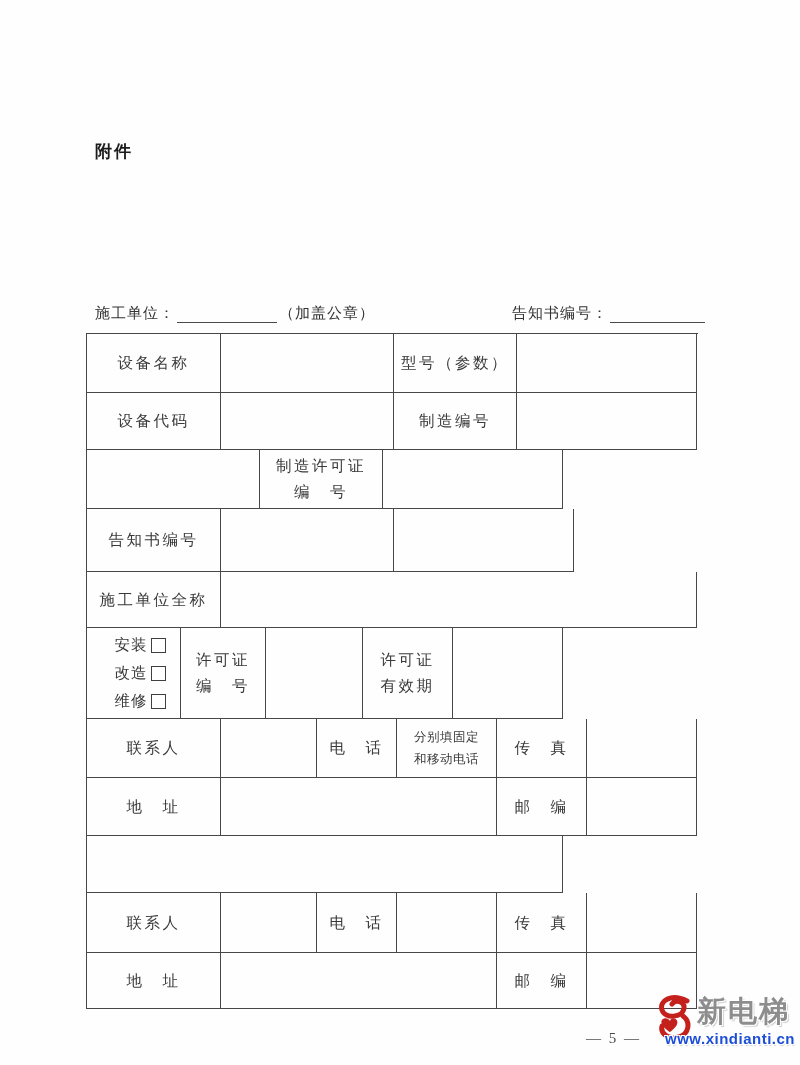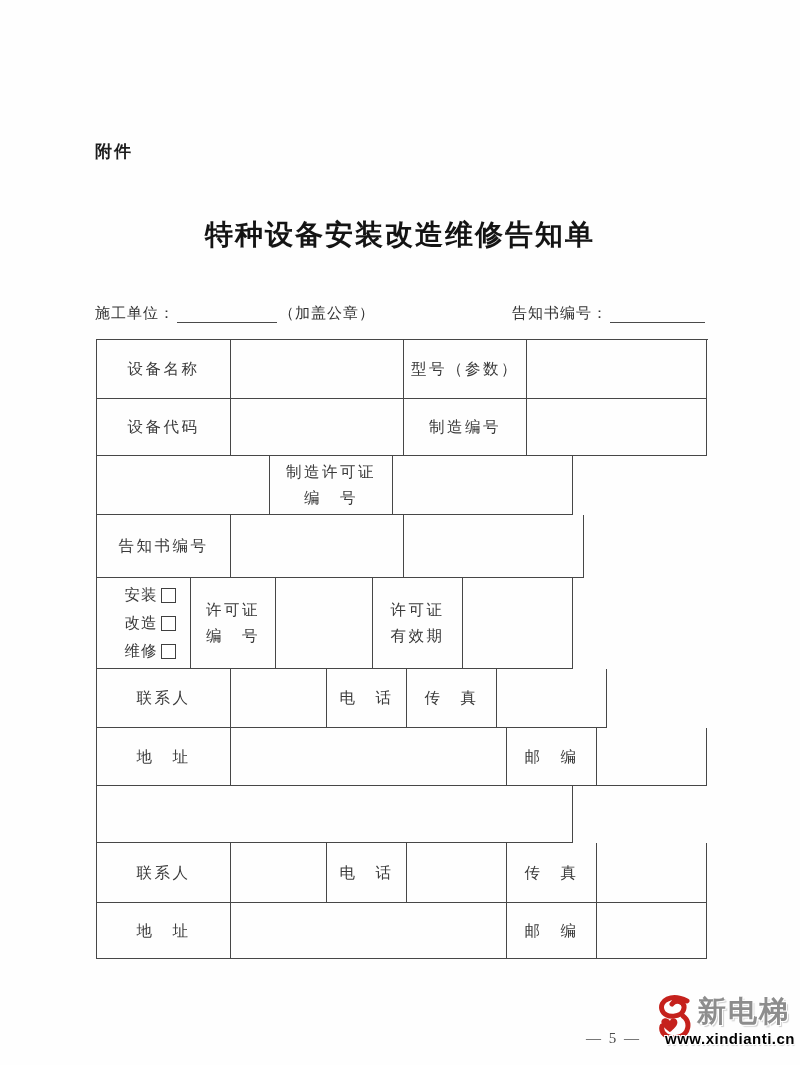--- a/index.html
+++ b/index.html
@@ -26,22 +26,22 @@
     display:flex;align-items:flex-end;
     font-size:15px;color:#333;letter-spacing:1px;line-height:20px;
   }
   .fill-line{
     display:inline-block;height:16px;border-bottom:1px solid #4a4a4a;
   }
   .fill-left{width:100px;margin:0 2px;}
   .fill-right{width:95px;margin-left:2px;}
   .hl-spacer{flex:1;}
   .form-table{
-    position:absolute;left:96px;top:333px;width:611px;
-    border-left:1px solid var(--line);border-top:1px solid var(--line);margin-top:6px;
+    position:absolute;left:86px;top:333px;width:611px;
+    border-left:1px solid var(--line);border-top:1px solid var(--line);
   }
   .tr{display:flex;}
   .td{
     box-sizing:border-box;
     border-right:1px solid var(--line);border-bottom:1px solid var(--line);
     display:flex;flex-direction:column;align-items:center;justify-content:center;
     text-align:center;color:var(--ink);
     font-size:15.5px;letter-spacing:2.5px;line-height:26px;
   }
   .chk-cell{
@@ -61,33 +61,32 @@
   .watermark{position:absolute;left:613px;top:990px;width:186px;height:66px;z-index:2;}
   .wm-brand{
     position:absolute;left:84px;top:2px;
     font-family:"Liberation Sans","DejaVu Sans",sans-serif;
     font-weight:700;font-size:29px;color:#8d8d8d;letter-spacing:2px;
     text-shadow:-1px -1px 0 #fff,1px -1px 0 #fff,-1px 1px 0 #fff,1px 1px 0 #fff,2px 2px 1px #cfcfcf;
   }
   .wm-url{
     position:absolute;right:4px;top:40px;
     font-family:"Liberation Sans","DejaVu Sans",sans-serif;
-    font-weight:700;font-size:15px;color:#000000;letter-spacing:0.5px;
+    font-weight:700;font-size:15px;color:#1d4ed8;letter-spacing:0.5px;
     text-shadow:-1px -1px 0 #fff,1px -1px 0 #fff,-1px 1px 0 #fff,1px 1px 0 #fff,1px 2px 1px #d4d4d4;
   }
   .wm-icon{position:absolute;left:40px;top:4px;}
 </style>
 </head>
 <body>
 
 <div class="page">
 
   <div class="attachment">附件</div>
 
-  <h1 class="doc-title">特种设备安装改造维修告知单</h1>
 
   <div class="header-line">
     <span>施工单位：</span>
     <span class="fill-line fill-left"></span>
     <span>（加盖公章）</span>
     <span class="hl-spacer"></span>
     <span>告知书编号：</span>
     <span class="fill-line fill-right"></span>
   </div>
 
@@ -115,20 +114,24 @@
       </div>
       <div class="td" style="width:180px"></div>
     </div>
 
     <div class="tr" style="height:63px">
       <div class="td" style="width:134px">告知书编号</div>
       <div class="td" style="width:173px"></div>
       <div class="td" style="width:180px"></div>
     </div>
 
+    <div class="tr" style="height:56px">
+      <div class="td" style="width:134px">施工单位全称</div>
+      <div class="td" style="width:476px"></div>
+    </div>
 
     <div class="tr" style="height:91px">
       <div class="td chk-cell" style="width:94px">
         <div class="chk-line">
           <span>安装</span>
           <span class="chk-box"></span>
         </div>
         <div class="chk-line">
           <span>改造</span>
           <span class="chk-box"></span>
@@ -147,20 +150,24 @@
         <div>许可证</div>
         <div>有效期</div>
       </div>
       <div class="td" style="width:110px"></div>
     </div>
 
     <div class="tr" style="height:59px">
       <div class="td" style="width:134px">联系人</div>
       <div class="td" style="width:96px"></div>
       <div class="td" style="width:80px">电　话</div>
+      <div class="td note-cell" style="width:100px">
+        <div>分别填固定</div>
+        <div>和移动电话</div>
+      </div>
       <div class="td" style="width:90px">传　真</div>
       <div class="td" style="width:110px"></div>
     </div>
 
     <div class="tr" style="height:58px">
       <div class="td" style="width:134px">地　址</div>
       <div class="td" style="width:276px"></div>
       <div class="td" style="width:90px">邮　编</div>
       <div class="td" style="width:110px"></div>
     </div>

